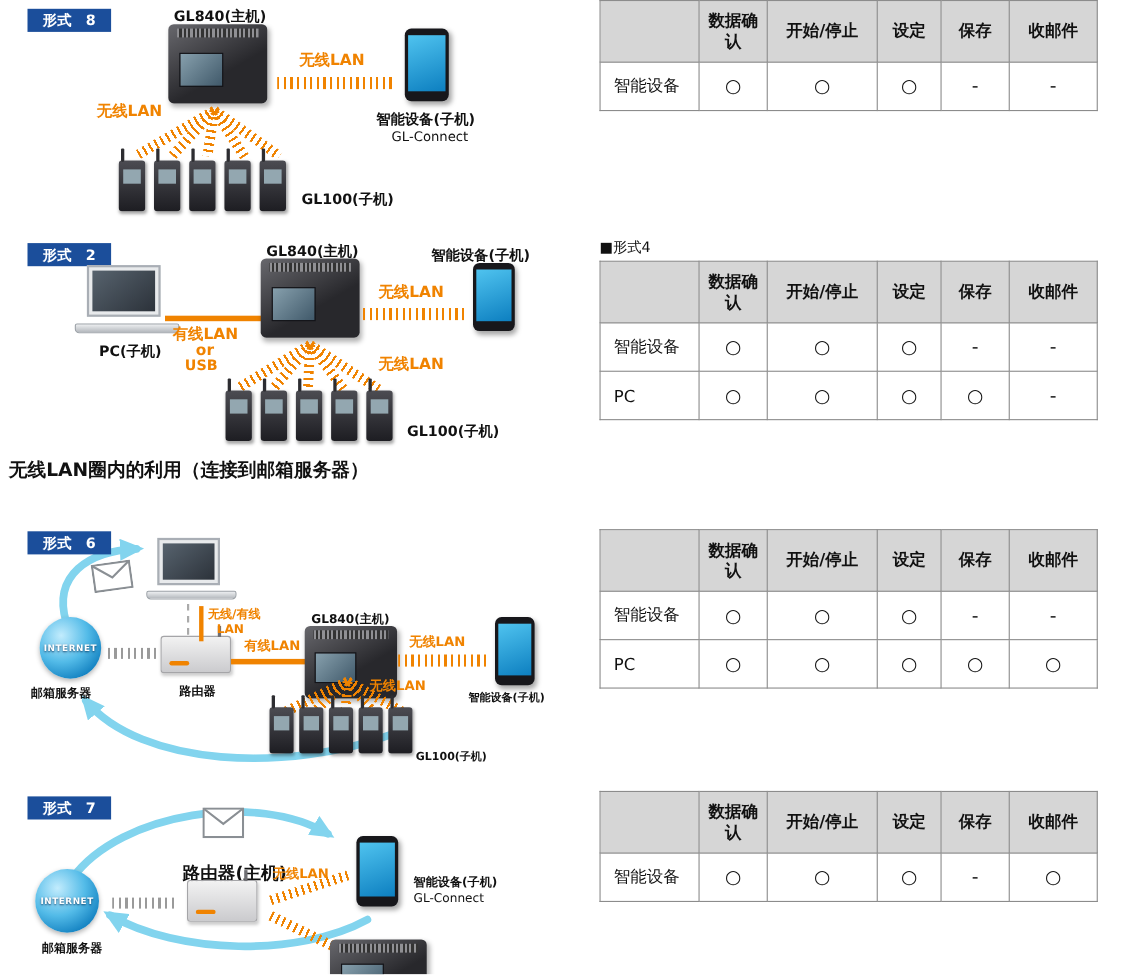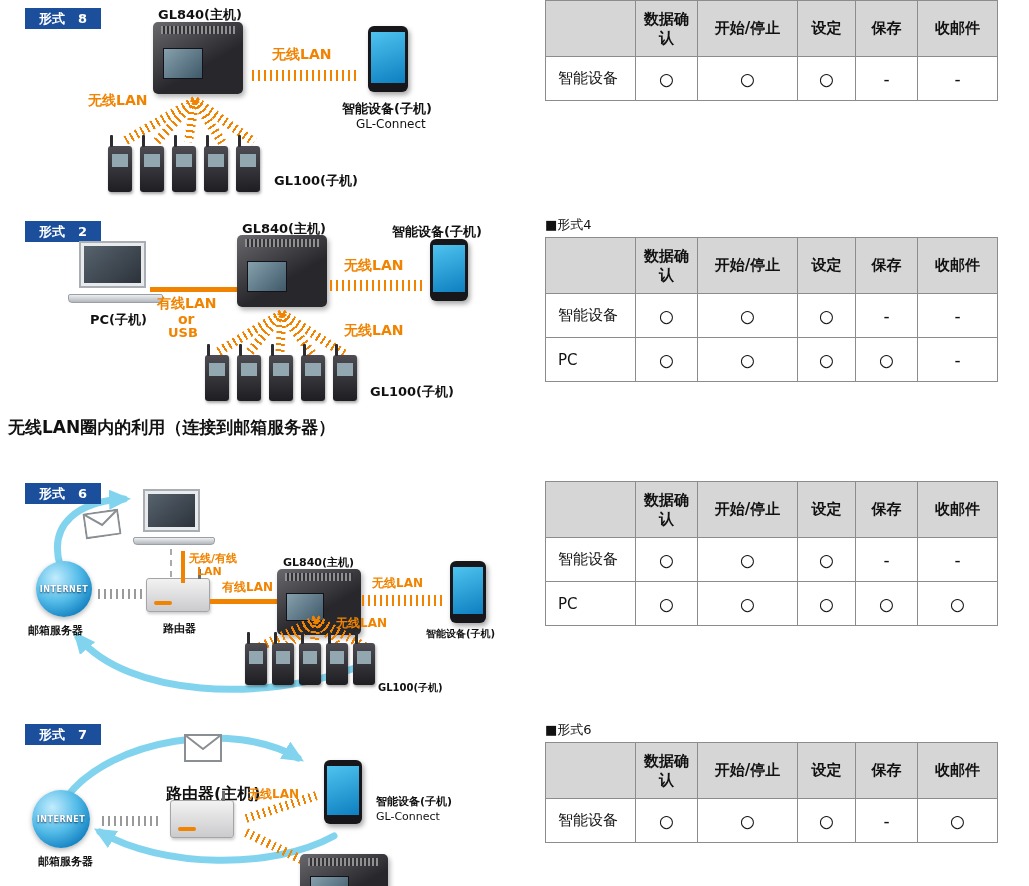--- a/index.html
+++ b/index.html
@@ -318,21 +318,20 @@
           <td>○</td>
           <td>○</td>
           <td>○</td>
           <td>○</td>
         </tr>
       </tbody>
     </table>
   </div>
 
   <div class="tbl-block" style="top:719px">
-    <div class="cap">■形式6</div>
     <table>
       <colgroup>
           <col style="width:90px">
           <col style="width:62px">
           <col style="width:100px">
           <col style="width:58px">
           <col style="width:62px">
           <col style="width:80px">
         </colgroup>
       <thead>

